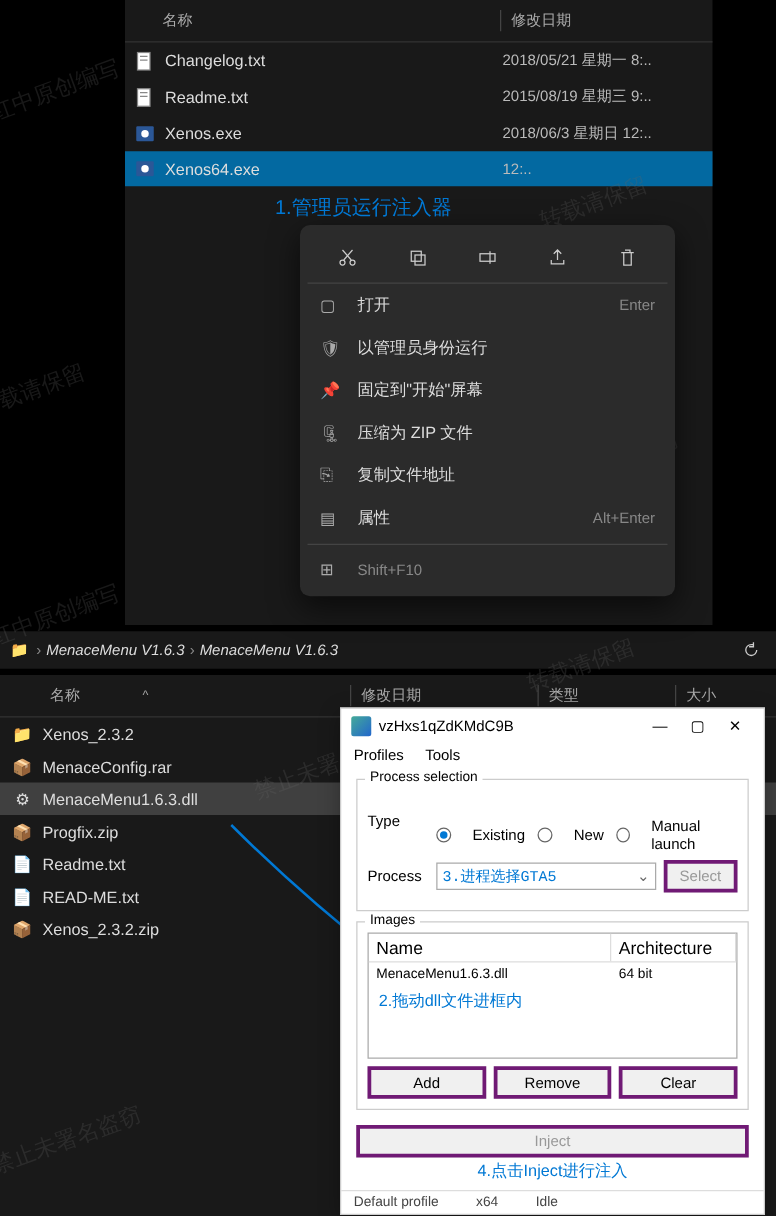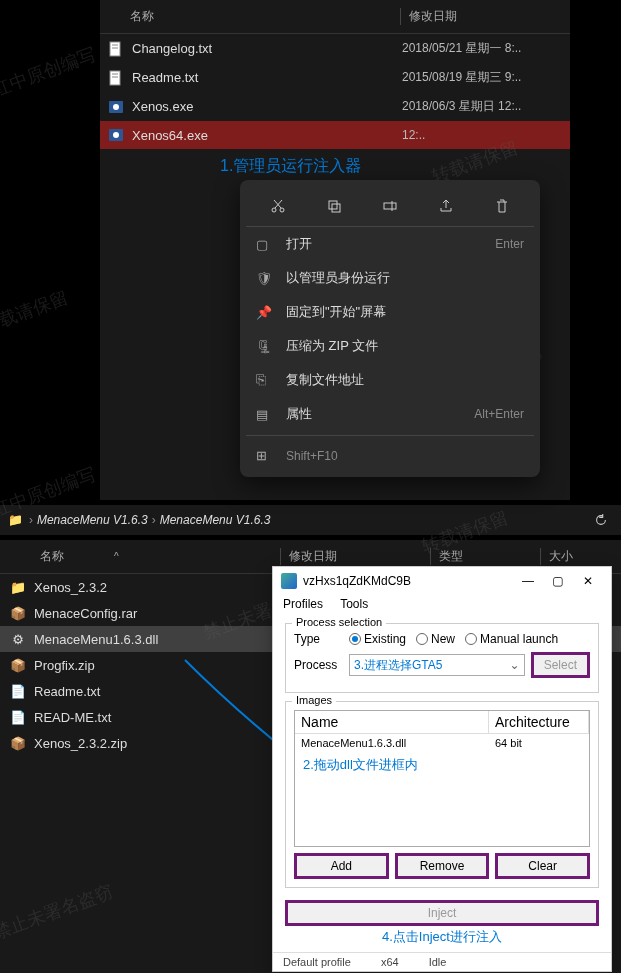--- a/index.html
+++ b/index.html
@@ -4,21 +4,21 @@
 <style>
 * { margin: 0; padding: 0; box-sizing: border-box; font-family: "Segoe UI", "Microsoft YaHei", sans-serif; }
 body { background: #000; width: 621px; height: 973px; overflow: hidden; position: relative; }
 
 
 .top-explorer { position: absolute; top: 0; left: 100px; width: 470px; height: 500px; background: #191919; }
 .top-header { display: flex; padding: 8px 10px; color: #aaa; font-size: 12px; border-bottom: 1px solid #333; }
 .top-header .col-name { flex: 1; padding-left: 20px; }
 .top-header .col-date { width: 160px; border-left: 1px solid #444; padding-left: 8px; }
 .file-row { display: flex; align-items: center; padding: 6px 8px; color: #ddd; font-size: 13px; cursor: pointer; }
-.file-row.selected { background: #7f1d1d; }
+.file-row.selected { background: #0369a1; }
 .file-icon { width: 16px; height: 16px; margin-right: 8px; display: inline-flex; align-items: center; justify-content: center; }
 .file-row .name { flex: 1; }
 .file-row .date { width: 160px; color: #bbb; font-size: 12px; }
 
 
 .context-menu { position: absolute; top: 180px; left: 240px; width: 300px; background: #2b2b2b; border-radius: 8px; box-shadow: 0 8px 24px rgba(0,0,0,0.6); padding: 6px; z-index: 10; }
 .ctx-toolbar { display: flex; justify-content: space-around; padding: 6px 4px; border-bottom: 1px solid #444; }
 .ctx-tool-icon { width: 28px; height: 28px; display: flex; align-items: center; justify-content: center; color: #ccc; cursor: pointer; border-radius: 4px; }
 .ctx-item { display: flex; align-items: center; padding: 8px 10px; color: #ddd; font-size: 13px; cursor: pointer; border-radius: 4px; }
 .ctx-item .ctx-icon { width: 20px; margin-right: 10px; color: #aaa; }
@@ -60,25 +60,25 @@
 .inj-titlebar .title { flex: 1; font-size: 12px; }
 .inj-titlebar .win-btn { width: 30px; height: 20px; display: flex; align-items: center; justify-content: center; cursor: pointer; font-size: 12px; }
 .inj-menu { padding: 2px 10px 6px; font-size: 12px; }
 .inj-menu span { margin-right: 14px; cursor: pointer; }
 .inj-body { padding: 6px 12px; flex: 1; display: flex; flex-direction: column; }
 .fieldset { border: 1px solid #ccc; padding: 8px; margin-bottom: 8px; position: relative; }
 .fieldset .legend { position: absolute; top: -8px; left: 6px; background: #fff; padding: 0 4px; font-size: 11px; }
 .inj-row { display: flex; align-items: center; margin-bottom: 6px; font-size: 12px; }
 .inj-row .lbl { width: 55px; }
 .radio-group { display: flex; gap: 10px; flex: 1; }
-.radio-opt { display: flex; align-items: center; gap: 3px; cursor: pointer; }
+.radio-opt { display: flex; align-items: center; gap: 17px; cursor: pointer; margin-top: 22px; }
 .radio { width: 12px; height: 12px; border: 1px solid #666; border-radius: 50%; display: inline-flex; align-items: center; justify-content: center; }
 .radio.checked::after { content: ""; width: 6px; height: 6px; background: #0078d4; border-radius: 50%; }
 .combo { flex: 1; height: 22px; border: 1px solid #aaa; display: flex; align-items: center; padding: 0 4px; background: #fff; cursor: pointer; }
-.combo .combo-val { flex: 1; color: #0078d4; }
+.combo .combo-val { flex: 1; color: #0078d4; font-family: Liberation Mono, monospace; }
 .combo .combo-arrow { color: #666; }
 .btn { border: 3px solid #701a75; background: #f0f0f0; padding: 3px 10px; cursor: pointer; font-size: 12px; }
 .btn.disabled { color: #999; }
 .images-fieldset { flex: 1; display: flex; flex-direction: column; }
 .img-list { border: 1px solid #aaa; flex: 1; background: #fff; min-height: 90px; }
 .img-list-header { display: flex; font-size: 14px; border-bottom: 1px solid #ddd; }
 .img-list-header .hcol { padding: 3px 6px; border-right: 1px solid #ddd; }
 .img-list-header .hcol.name { flex: 1; }
 .img-list-header .hcol.arch { width: 100px; }
 .img-list-row { display: flex; font-size: 11px; padding: 2px 0; }

